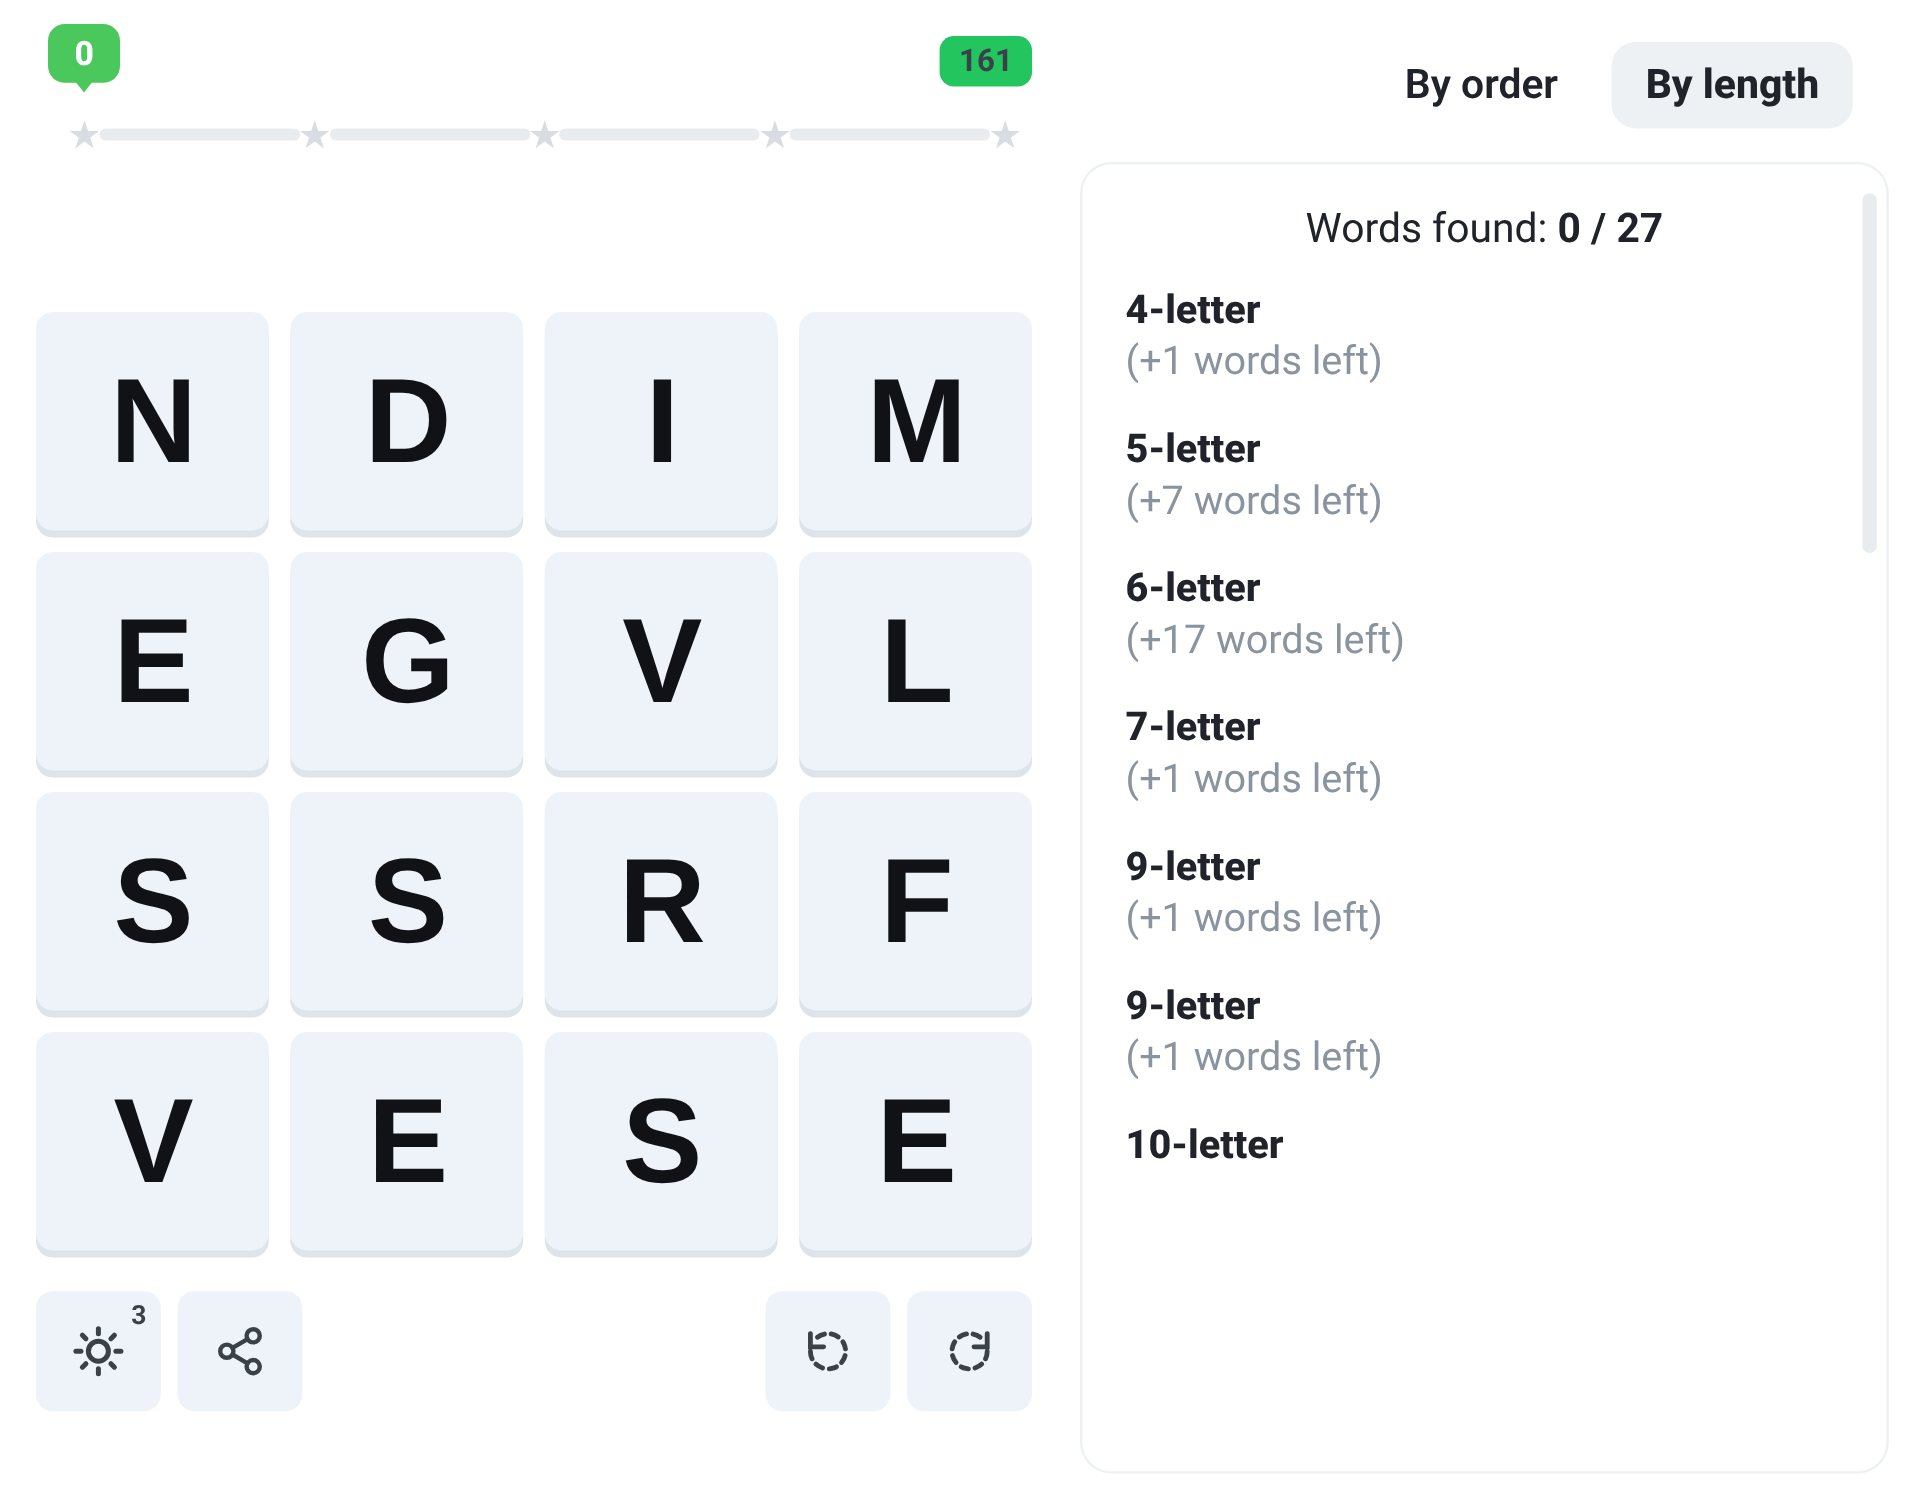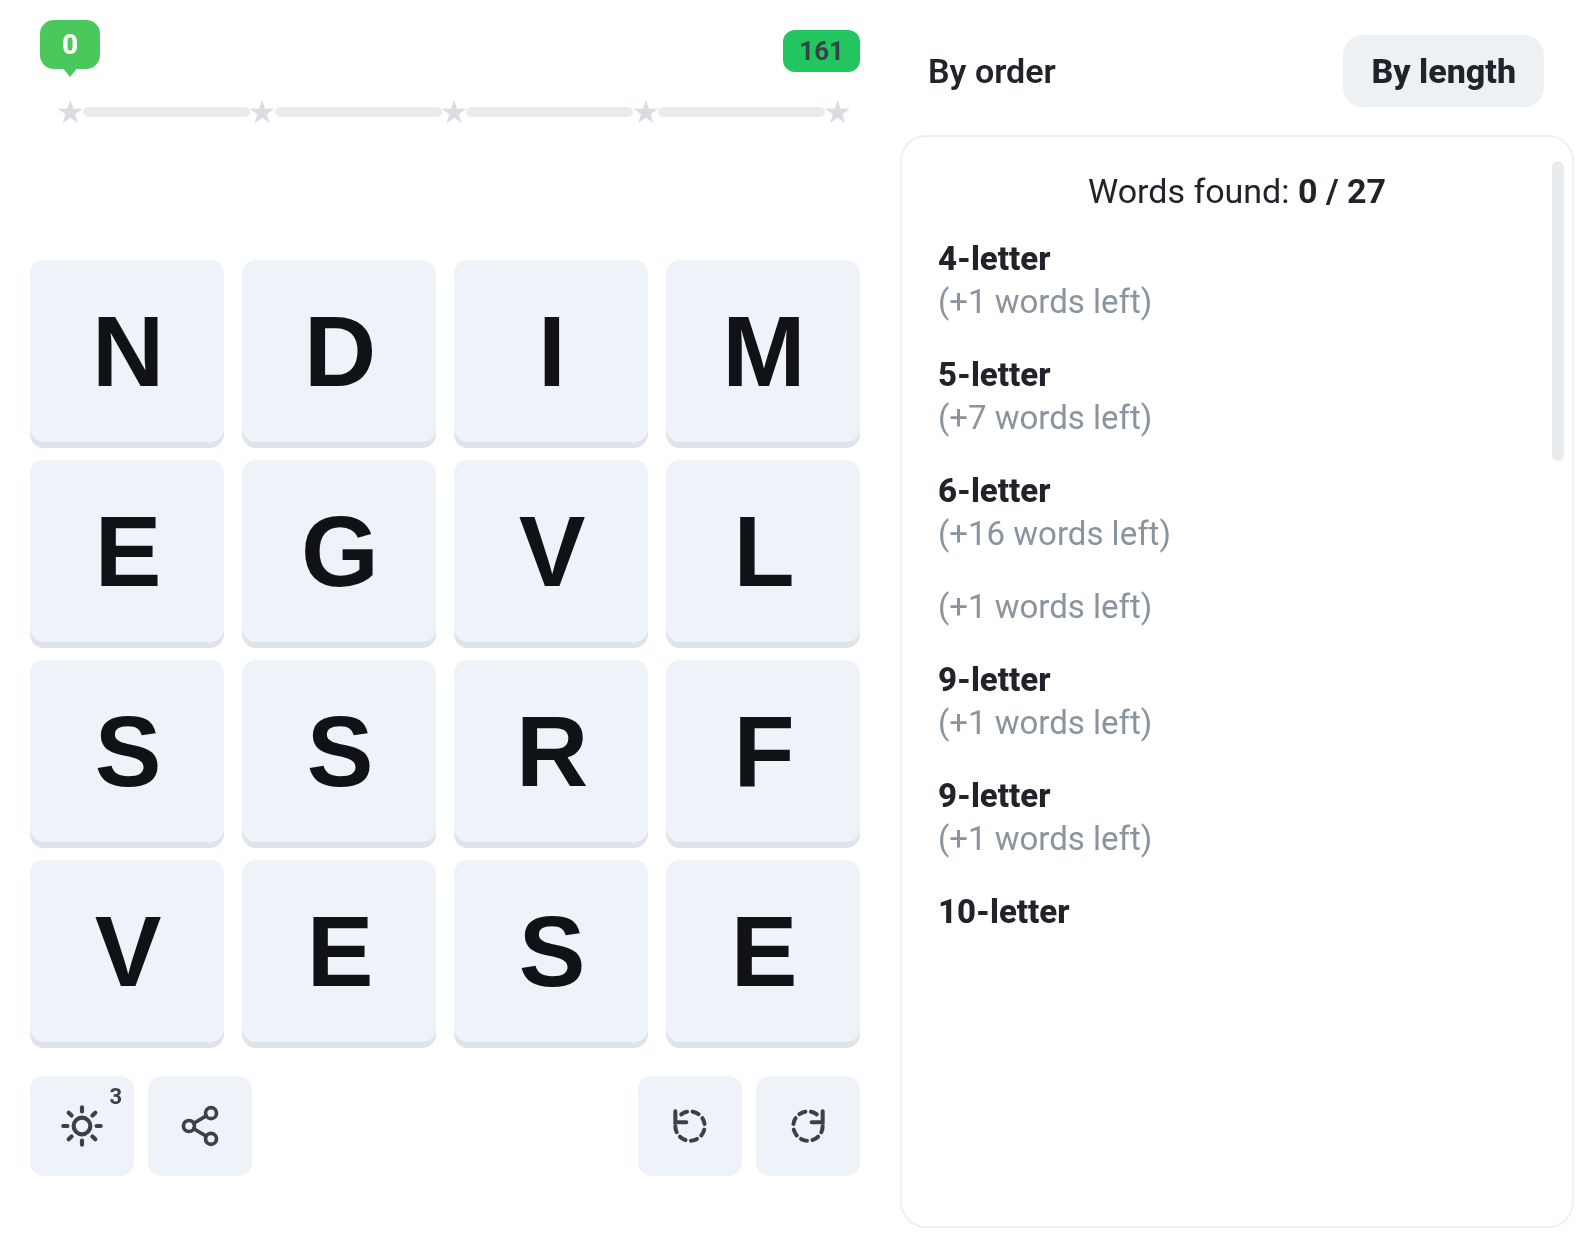--- a/index.html
+++ b/index.html
@@ -129,22 +129,22 @@
     top: 8px; right: 12px;
     font-size: 22px;
     font-weight: 700;
     color: #3a4148;
   }
   .spacer { flex: 1; }
 
   
   .tabs {
     display: flex;
-    justify-content: space-between;
-    gap: 0;
+    justify-content: flex-end;
+    gap: 17px;
     padding-right: 30px;
     margin-top: 15px;
     margin-bottom: 28px;
   }
   .tab {
     font-size: 34px;
     font-weight: 700;
     color: #20242a;
     padding: 16px 28px;
     border-radius: 16px;
@@ -285,23 +285,24 @@
           <div class="group">
             <div class="title">4-letter</div>
             <div class="sub">(+1 words left)</div>
           </div>
           <div class="group">
             <div class="title">5-letter</div>
             <div class="sub">(+7 words left)</div>
           </div>
           <div class="group">
             <div class="title">6-letter</div>
-            <div class="sub">(+16 words left)</div>
-          </div>
-          <div class="group">
+            <div class="sub">(+17 words left)</div>
+          </div>
+          <div class="group">
+            <div class="title">7-letter</div>
             <div class="sub">(+1 words left)</div>
           </div>
           <div class="group">
             <div class="title">9-letter</div>
             <div class="sub">(+1 words left)</div>
           </div>
           <div class="group">
             <div class="title">9-letter</div>
             <div class="sub">(+1 words left)</div>
           </div>

